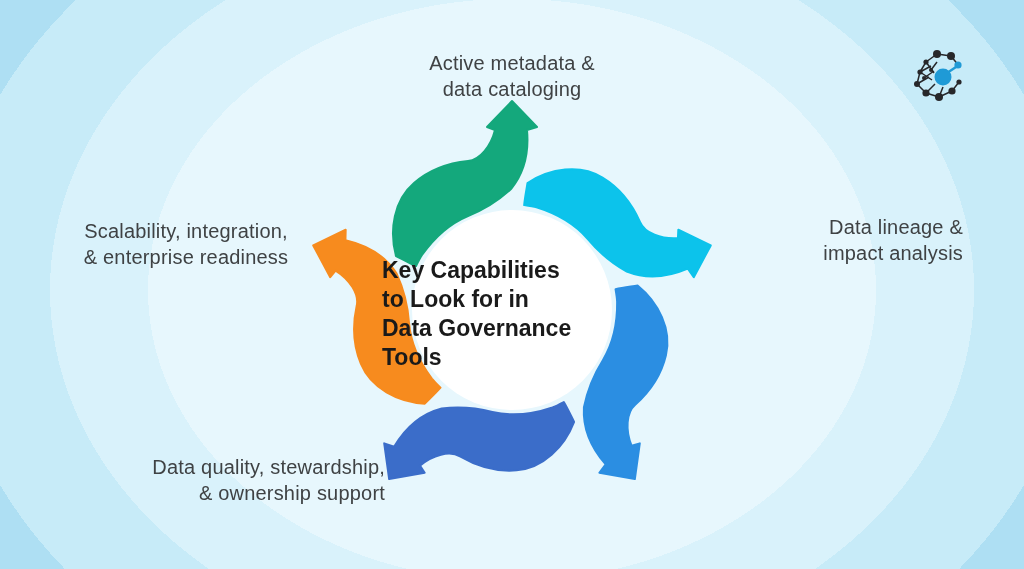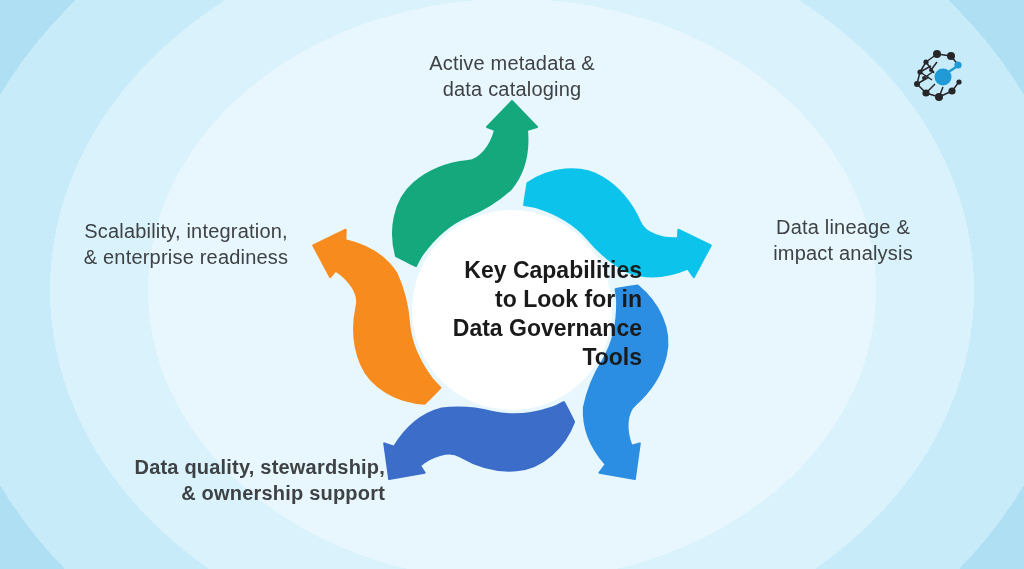--- a/index.html
+++ b/index.html
@@ -15,25 +15,25 @@
       #c7ebf8 66%, #c7ebf8 81%,
       #aedff3 81%);
   }
   .diagram-svg { position: absolute; left: 0; top: 0; }
   .label {
     position: absolute;
     font-size: 20px; line-height: 1.3; color: #3f4244;
     white-space: pre-line; letter-spacing: 0.2px;
   }
   .label.center-align { text-align: center; }
-  .label.right-align  { text-align: right; font-weight: bold; }
-  .label.left-align   { text-align: center; }
+  .label.right-align  { text-align: right; }
+  .label.left-align   { text-align: right; }
   .center-title {
     position: absolute; left: 382px; top: 256px; width: 260px;
-    text-align: right; font-weight: bold; font-size: 23px;
+    text-align: left; font-weight: bold; font-size: 23px;
     line-height: 1.26; color: #1a1a1a; white-space: pre-line;
   }
   .logo-svg { position: absolute; left: 910px; top: 42px; }
 </style>
 </head>
 <body>
 
 <div class="stage">
 
   <svg class="diagram-svg" width="1024" height="569" viewBox="0 0 1024 569">

